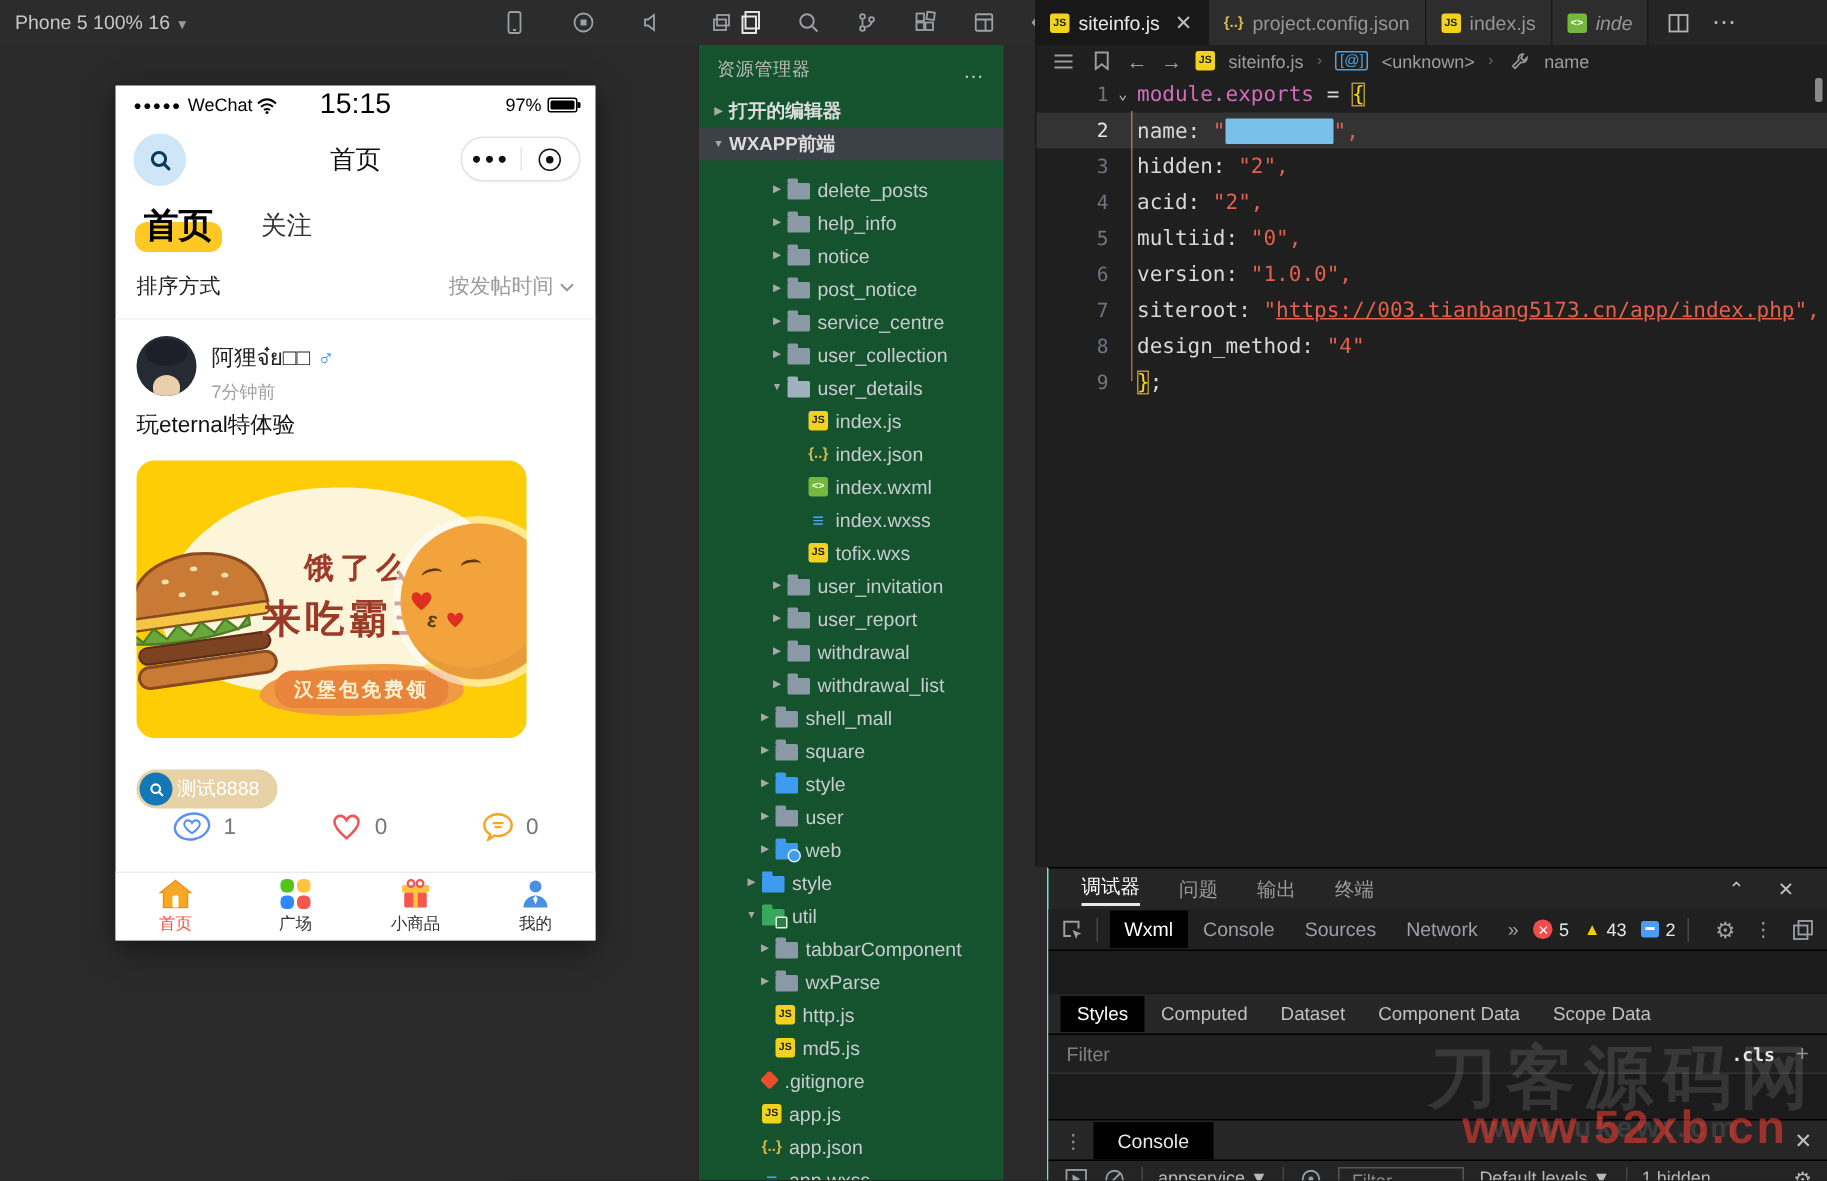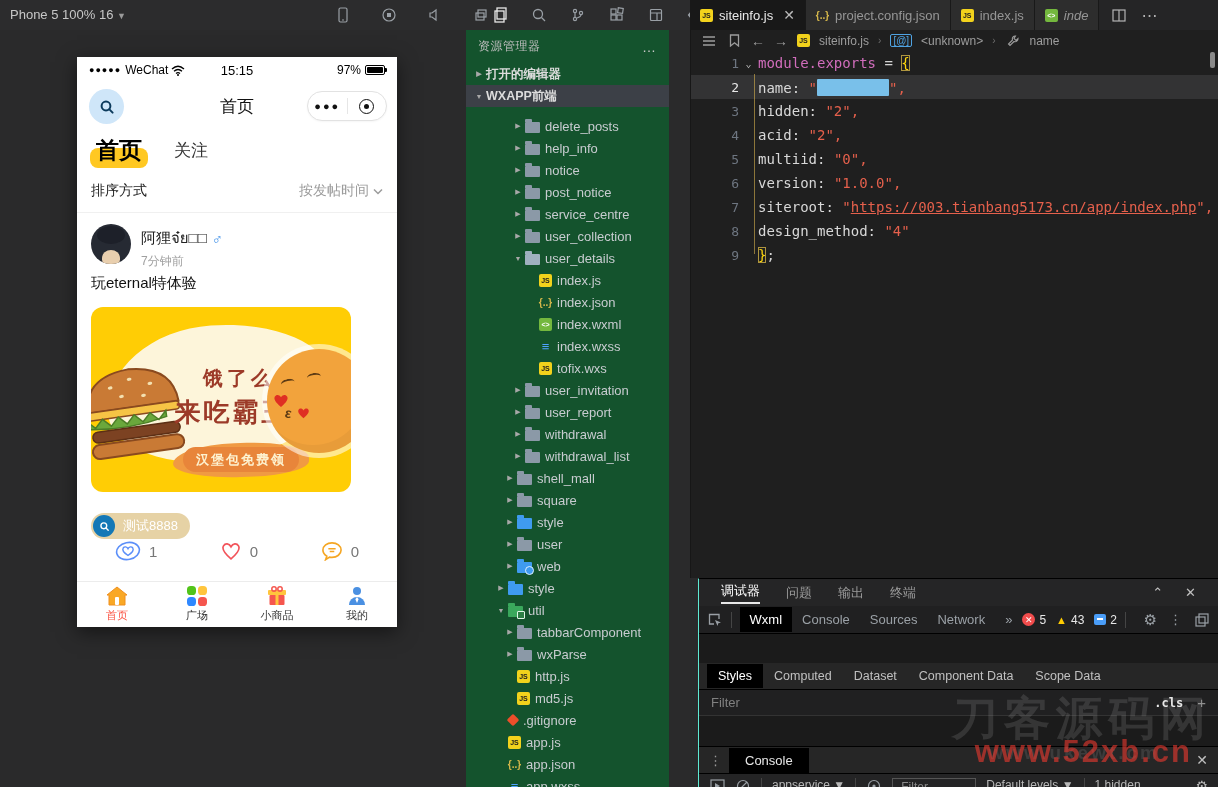--- a/index.html
+++ b/index.html
@@ -34,21 +34,21 @@
   .fi-js::after { content:"JS"; }
   .fi-wxml::after { content:"<>"; }
   .fi-wxss::after { content:"\2261"; font-weight:900; }
 
   
   .simarea { position:absolute; left:0; top:30px; width:487px; bottom:0; background:#2a2a2b; }
   .phone { position:absolute; left:77px; top:27px; width:320px; height:570px; background:#fff; box-shadow:0 5px 18px rgba(0,0,0,.5); overflow:hidden; color:#111; }
 
   .p-status { position:absolute; left:0; top:0; width:100%; height:26px; display:flex; align-items:center; padding:0 12px; font-size:12px; color:#000; }
   .p-dots { letter-spacing:1px; font-size:9px; margin-right:4px; }
-  .p-time { position:absolute; left:0; right:0; text-align:center; font-size:13px; }
+  .p-time { position:absolute; left:0; right:0; text-align:center; font-size:19px; }
   .p-batt-wrap { margin-left:auto; display:flex; align-items:center; gap:4px; font-size:12px; }
   .batt { width:20px; height:10px; border:1px solid #000; border-radius:2px; position:relative; padding:1px; }
   .batt i { display:block; height:100%; width:100%; background:#000; border-radius:1px; }
   .batt::after { content:""; position:absolute; right:-3px; top:2px; width:2px; height:4px; background:#000; border-radius:0 1px 1px 0; }
 
   .p-nav { position:absolute; left:0; top:26px; width:100%; height:48px; }
   .p-search-btn { position:absolute; left:12px; top:6px; width:35px; height:35px; border-radius:50%; background:#cfe6f9; display:flex; align-items:center; justify-content:center; }
   .p-title { position:absolute; left:0; right:0; top:12px; text-align:center; font-size:17px; color:#111; }
   .capsule { position:absolute; right:10px; top:8px; width:80px; height:30px; border:1px solid #e2e2e2; border-radius:15px; background:#fff; display:flex; align-items:center; box-shadow:0 1px 2px rgba(0,0,0,.04); }
   .capsule .dots { flex:1; text-align:center; font-size:11px; letter-spacing:2px; color:#111; font-weight:bold; }
@@ -83,21 +83,21 @@
   .banner-burger { position:absolute; left:-18px; top:48px; transform:rotate(-8deg); }
   .banner-t1 { position:absolute; left:96px; top:58px; width:120px; text-align:center; font-size:20px; font-weight:900; color:#9c3a28; letter-spacing:4px; }
   .banner-t2 { position:absolute; left:66px; top:88px; width:180px; text-align:center; font-size:26px; font-weight:900; color:#9c3a28; letter-spacing:3px; }
   .banner-pill { position:absolute; left:92px; top:140px; width:116px; height:25px; border-radius:13px; background:#e8853a; color:#fdf2d0; font-size:13px; font-weight:bold; display:flex; align-items:center; justify-content:center; letter-spacing:2px; }
   .banner-heart { position:absolute; left:212px; top:80px; }
   .face { position:absolute; right:-20px; top:42px; width:104px; height:104px; border-radius:50%; background:#f2a33c; box-shadow:inset -6px -8px 0 rgba(0,0,0,.04), 0 0 0 5px rgba(255,255,255,.55); }
   .face .eye { position:absolute; width:14px; height:8px; border-top:2.5px solid #5d3b14; border-radius:50%; }
   .face .heart-s { position:absolute; }
   .face .mouth { position:absolute; left:18px; top:56px; font-size:14px; font-weight:bold; color:#5d3b14; transform:rotate(10deg); }
 
-  .tagpill { position:absolute; left:14px; top:456px; height:26px; background:#e6d2a5; border-radius:13px; display:flex; align-items:center; padding:0 12px 0 2px; gap:8px; }
+  .tagpill { position:absolute; left:14px; top:456px; height:26px; background:#e6d2a5; border-radius:13px; display:flex; align-items:center; padding:0 12px 0 2px; gap:3px; }
   .tagpill .mag { width:22px; height:22px; border-radius:50%; background:#1478b6; display:flex; align-items:center; justify-content:center; }
   .tagpill .tag-label { color:#fff; font-size:13px; }
 
   .p-actions { position:absolute; left:0; right:0; top:484px; display:flex; justify-content:space-between; padding:0 38px; }
   .p-act { display:flex; align-items:center; gap:8px; font-size:15px; color:#777; }
 
   .p-tabbar { position:absolute; left:0; right:0; bottom:0; height:46px; border-top:1px solid #ececec; display:flex; background:#fff; }
   .p-tabbar-item { flex:1; display:flex; flex-direction:column; align-items:center; justify-content:center; gap:2px; font-size:11px; color:#333; }
   .p-tabbar-item.active { color:#fb4f3f; }
   .clover { width:20px; height:20px; display:grid; grid-template-columns:9px 9px; grid-template-rows:9px 9px; gap:2px; }

